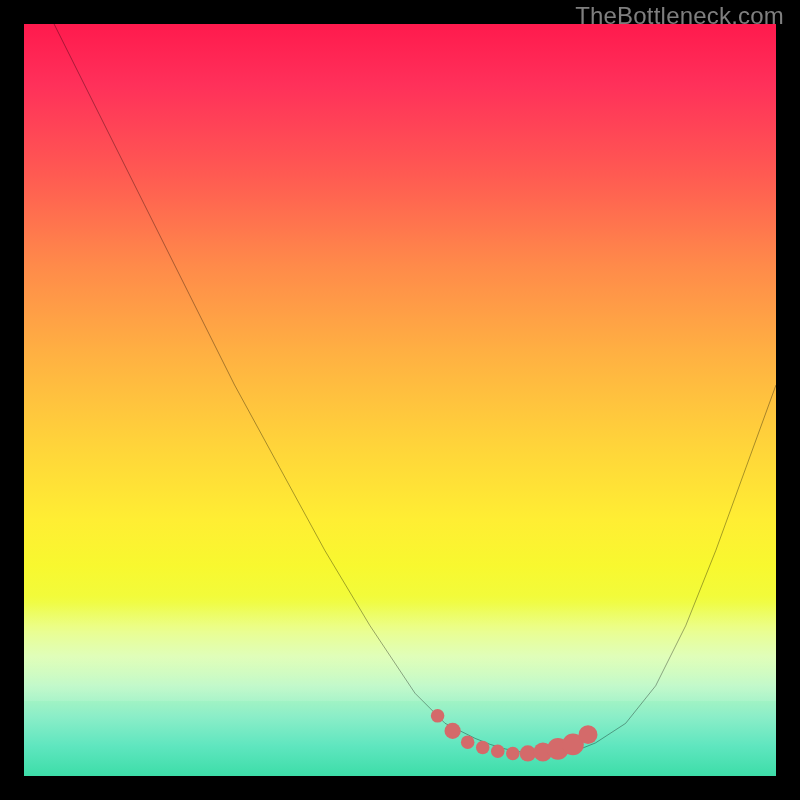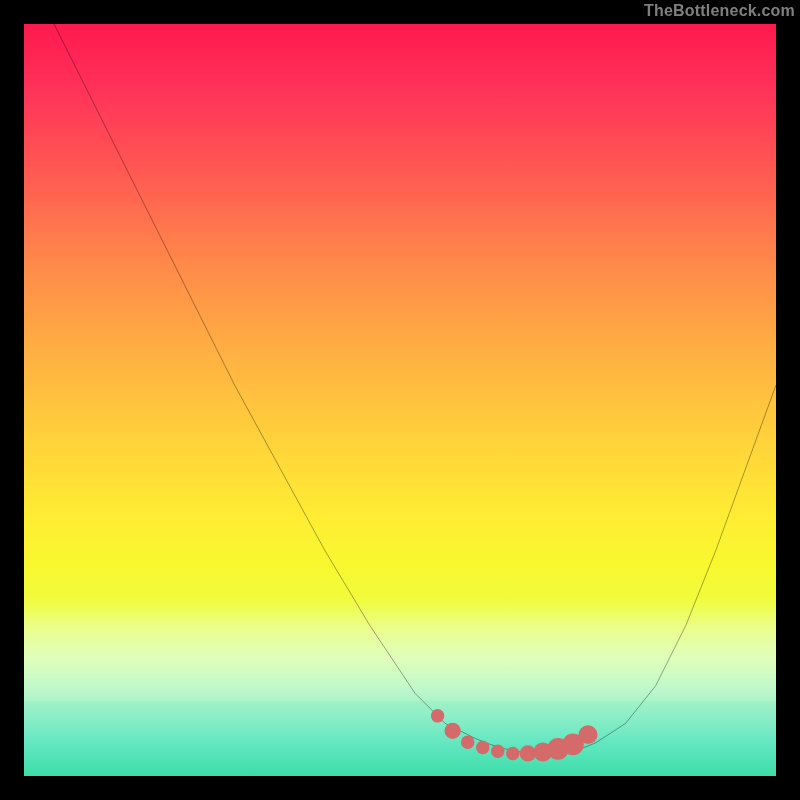--- a/index.html
+++ b/index.html
@@ -52,26 +52,25 @@
       rgba(255,255,255,0) 0%,
       rgba(255,255,255,0.22) 30%,
       rgba(255,255,255,0.30) 55%,
       rgba(255,255,255,0.10) 100%
     );
     pointer-events: none;
   }
   .watermark {
     position: absolute;
     top: 2px;
-    right: 5px;
+    right: 16px;
     color: #7f7f7f;
-    font-size: 16px;
+    font-size: 24px;
     letter-spacing: 0.2px;
     user-select: none;
-    font-weight: bold;
   }
   svg.curve {
     position: absolute;
     left: 0; top: 0;
     width: 100%;
     height: 100%;
     overflow: visible;
   }
 </style>
 </head>

